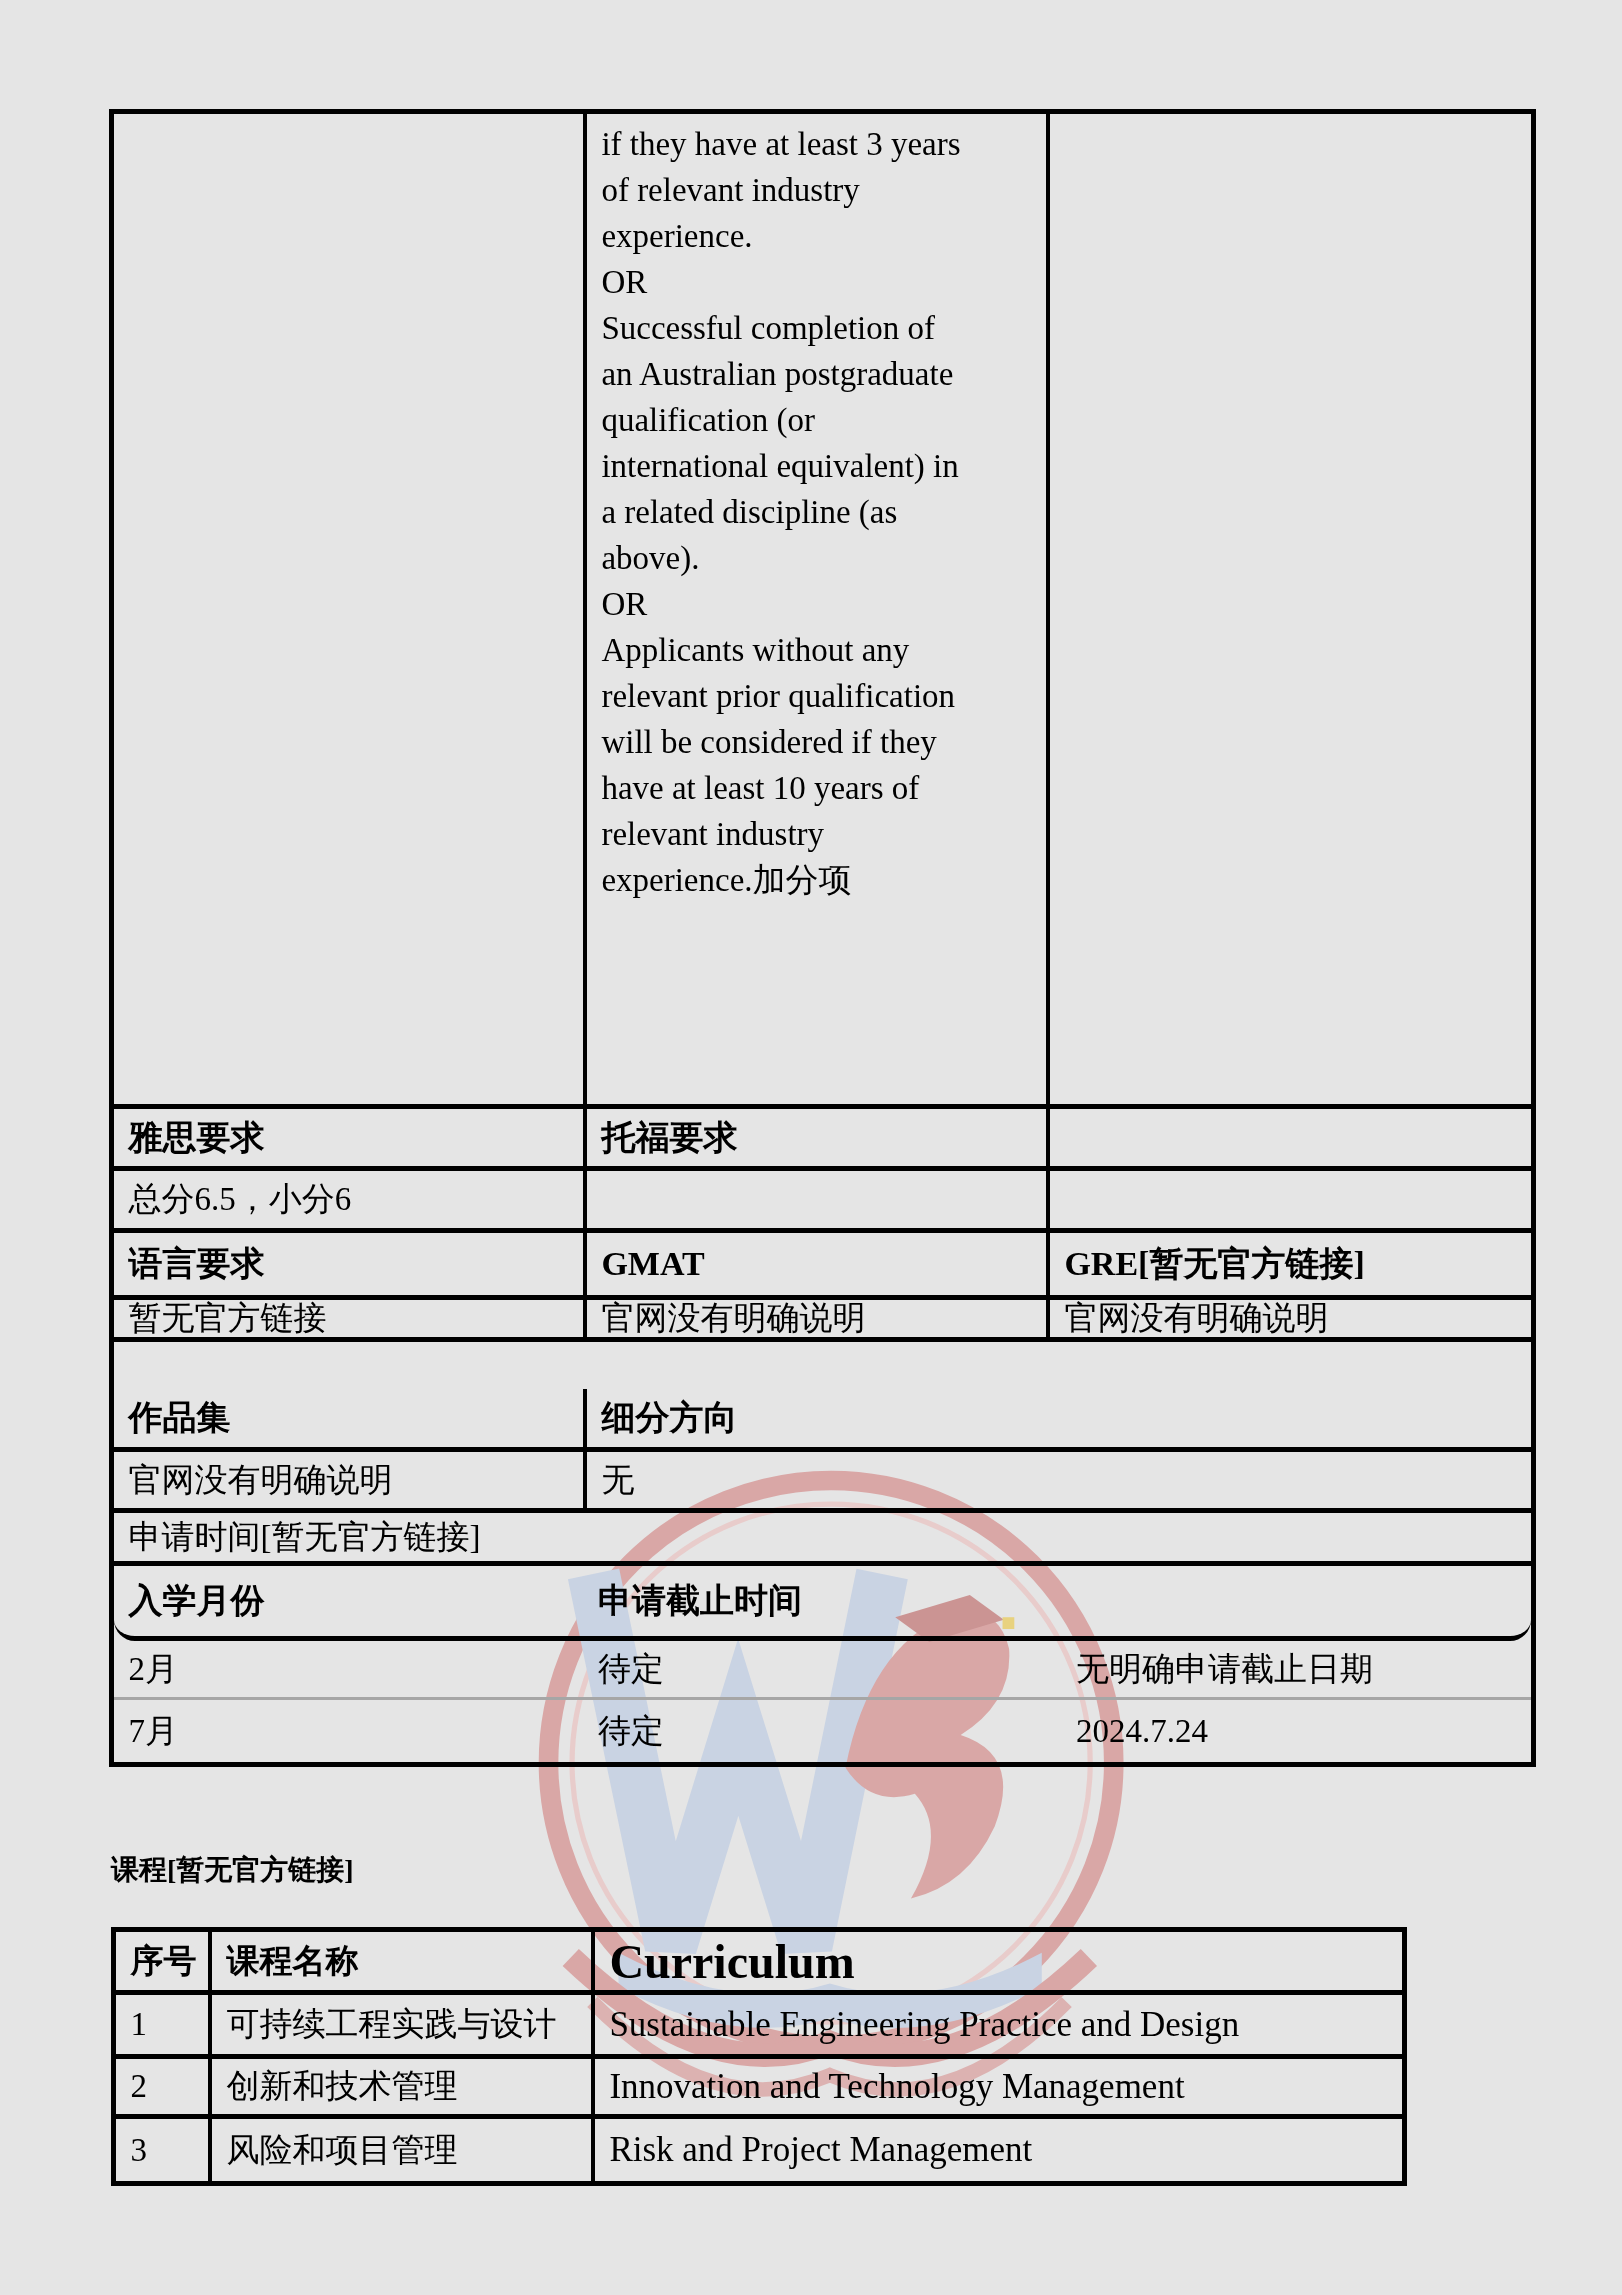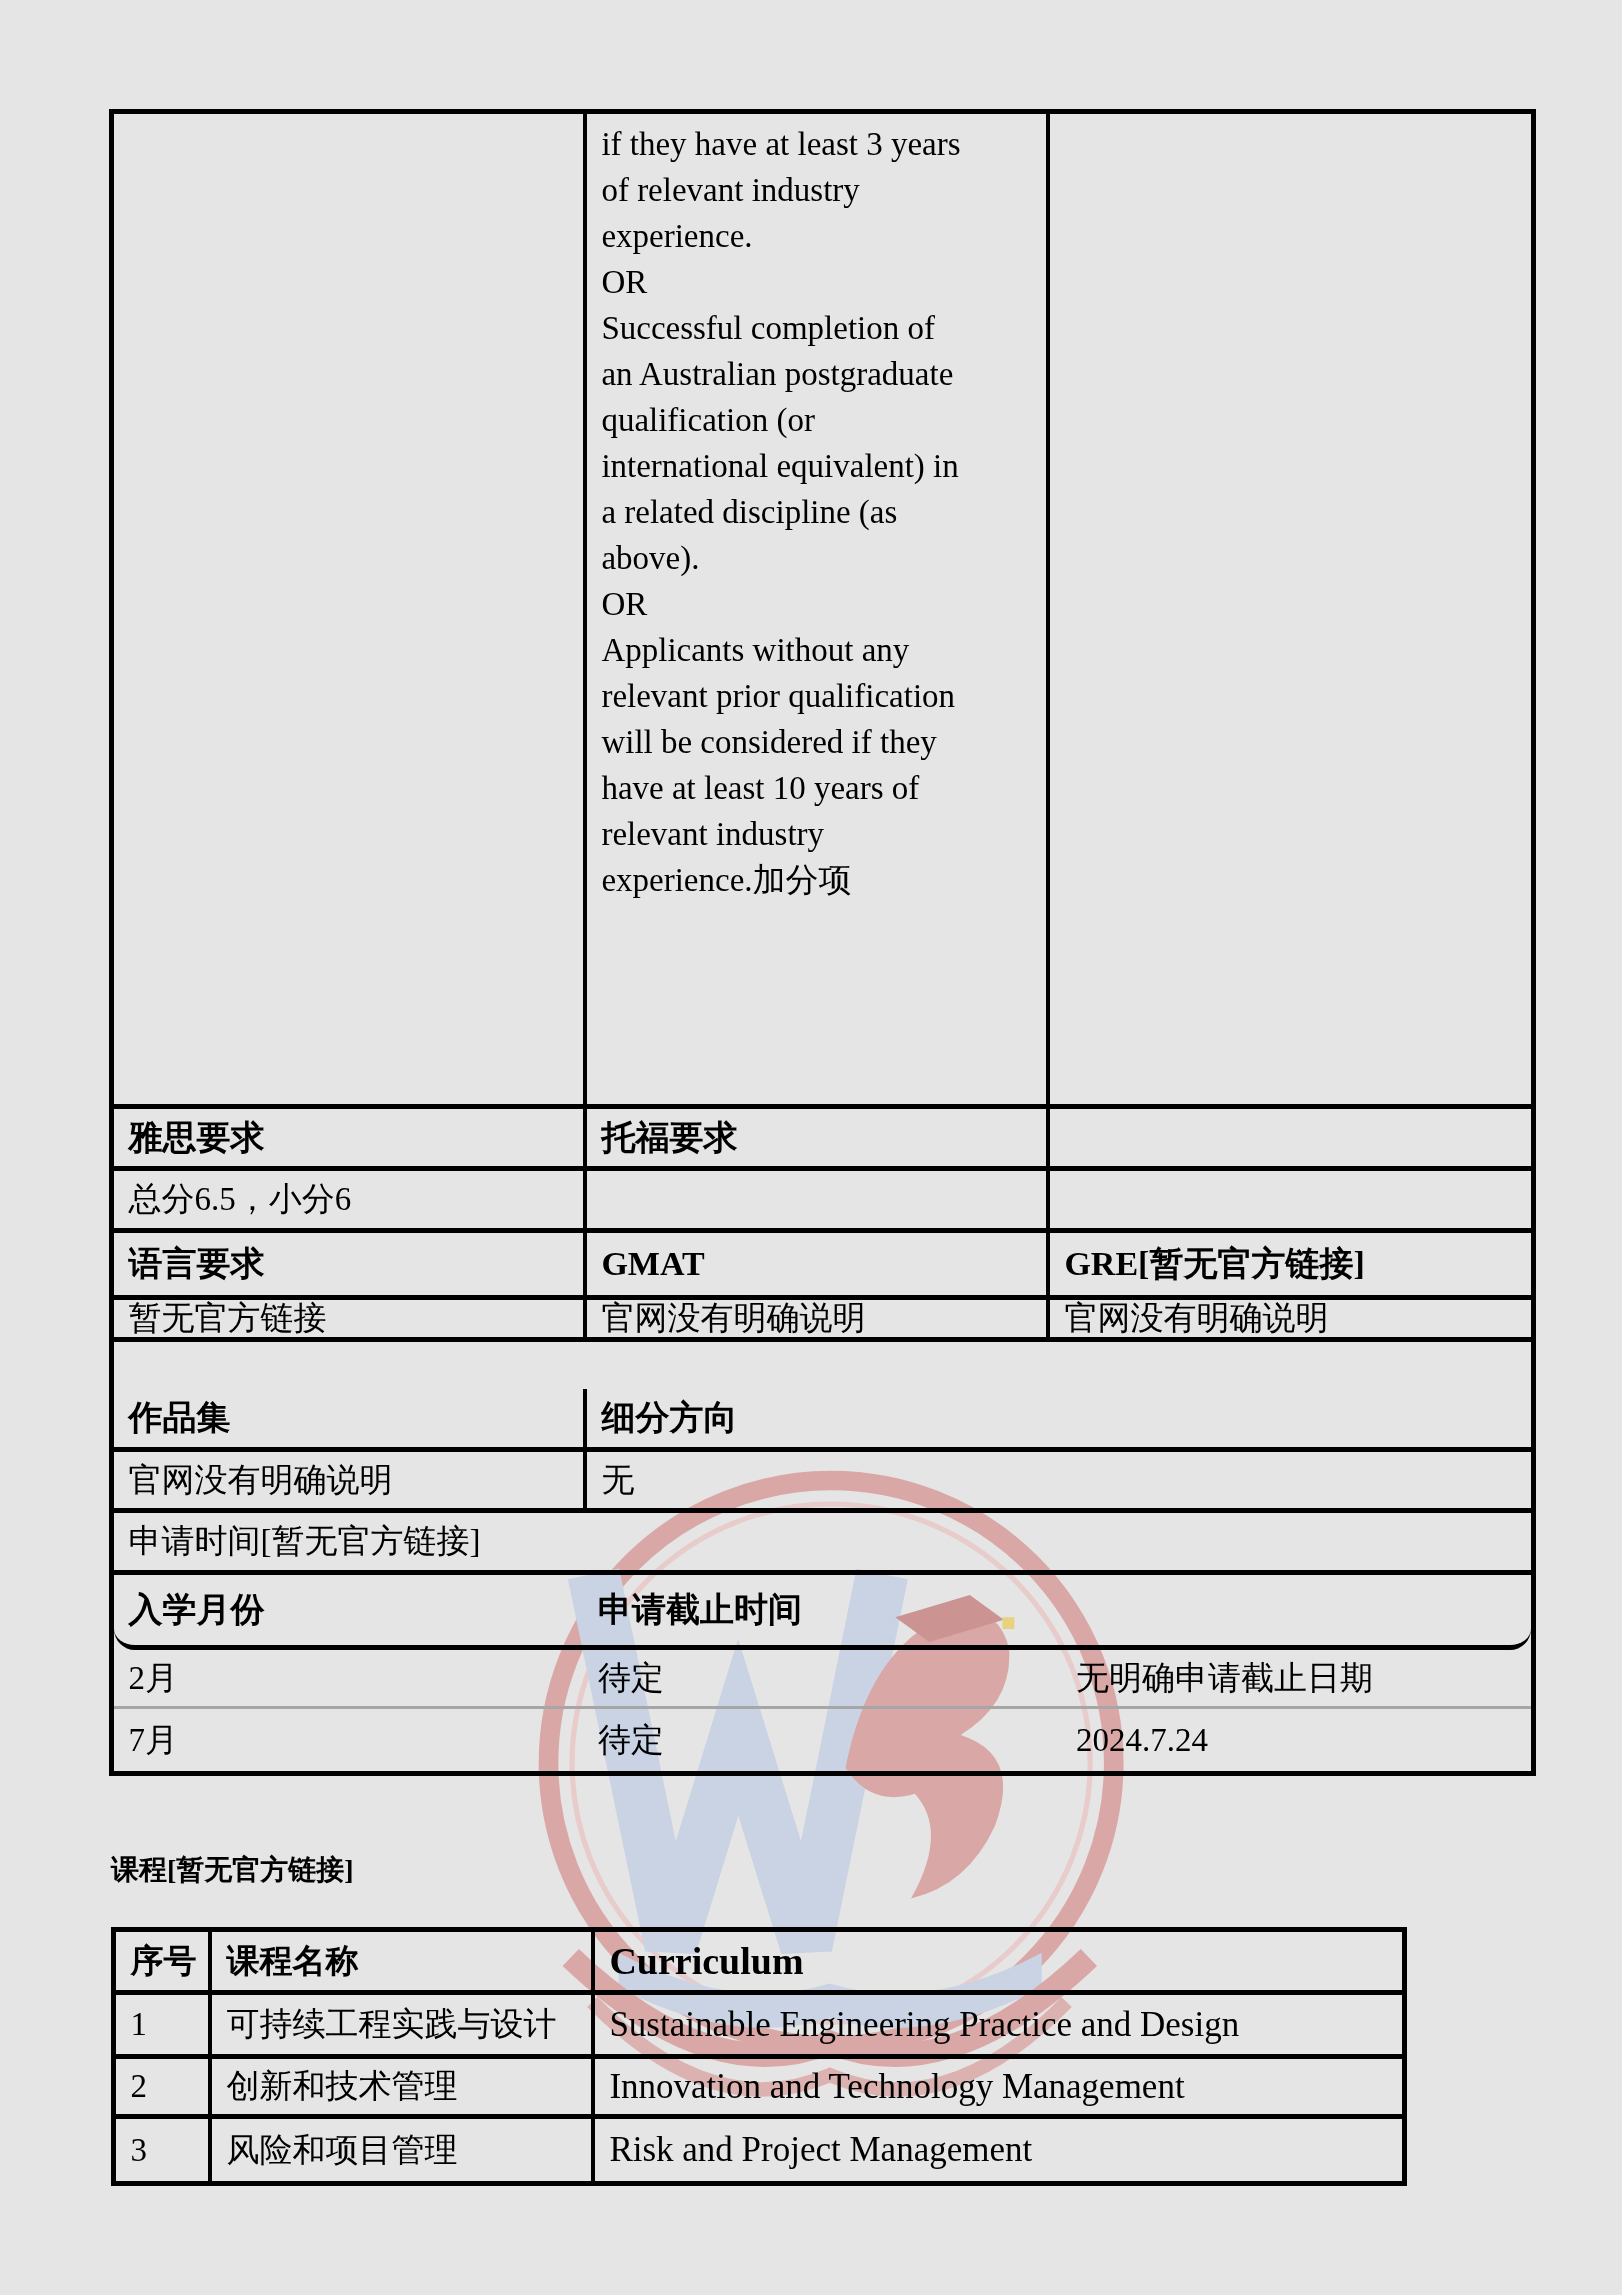--- a/index.html
+++ b/index.html
@@ -37,21 +37,21 @@
   .bigrow .cell { align-items:flex-start; }
   .req-cell { padding-top:6.5px; display:block; }
   .req-line { font-size:33px; line-height:46px; white-space:pre; }
 
   .rA { height:62px; }
   .rB { height:62px; }
   .rC { height:67px; }
   .rD { height:42px; }
   .rE { height:63px;margin-top:47px; }
   .rF { height:61px; }
-  .rG { height:62px; }
+  .rG { height:53px; }
 
   
   .iH { height:75px; border-bottom:5.9px solid #000 !important;border-radius:21px; }
   .iR1 { height:59px; border-bottom:3.9px solid #a6a6a6 !important; }
   .iR2 { height:62px; }
   .icol { display:flex; align-items:center; font-size:33px; overflow:hidden; }
   .icol.b { font-weight:700; font-size:34px; }
   .i1 { width:484px; padding-left:14.4px; }
   .i2 { width:478px; }
   .i3 { flex:1; }
@@ -63,21 +63,21 @@
   }
   .t2 {
     position:absolute; left:111px; top:1927px; width:1296px;
     border:5.2px solid #000;
   }
   .t2 .row { display:flex; border-bottom:5.2px solid #000; }
   .t2 .row.last { border-bottom:none; }
   .t2 .cell { border-right:4.6px solid #000; font-size:33px; }
   .t2 .cell.end { border-right:none; flex:1; }
   .t2 .th .cell { font-weight:700; }
-  .t2 .th .cell.end { font-size:38px; }
+  .t2 .th .cell.end { font-size:48px; }
   .t2 .cell.eng { font-size:35px; }
   .k1 { width:96px; }
   .k2 { width:383px; }
   .t2 .th  { height:63px; }
   .t2 .tr1 { height:64px; }
   .t2 .tr2 { height:60px; }
   .t2 .tr3 { height:62px; }
 </style>
 </head>
 <body>

